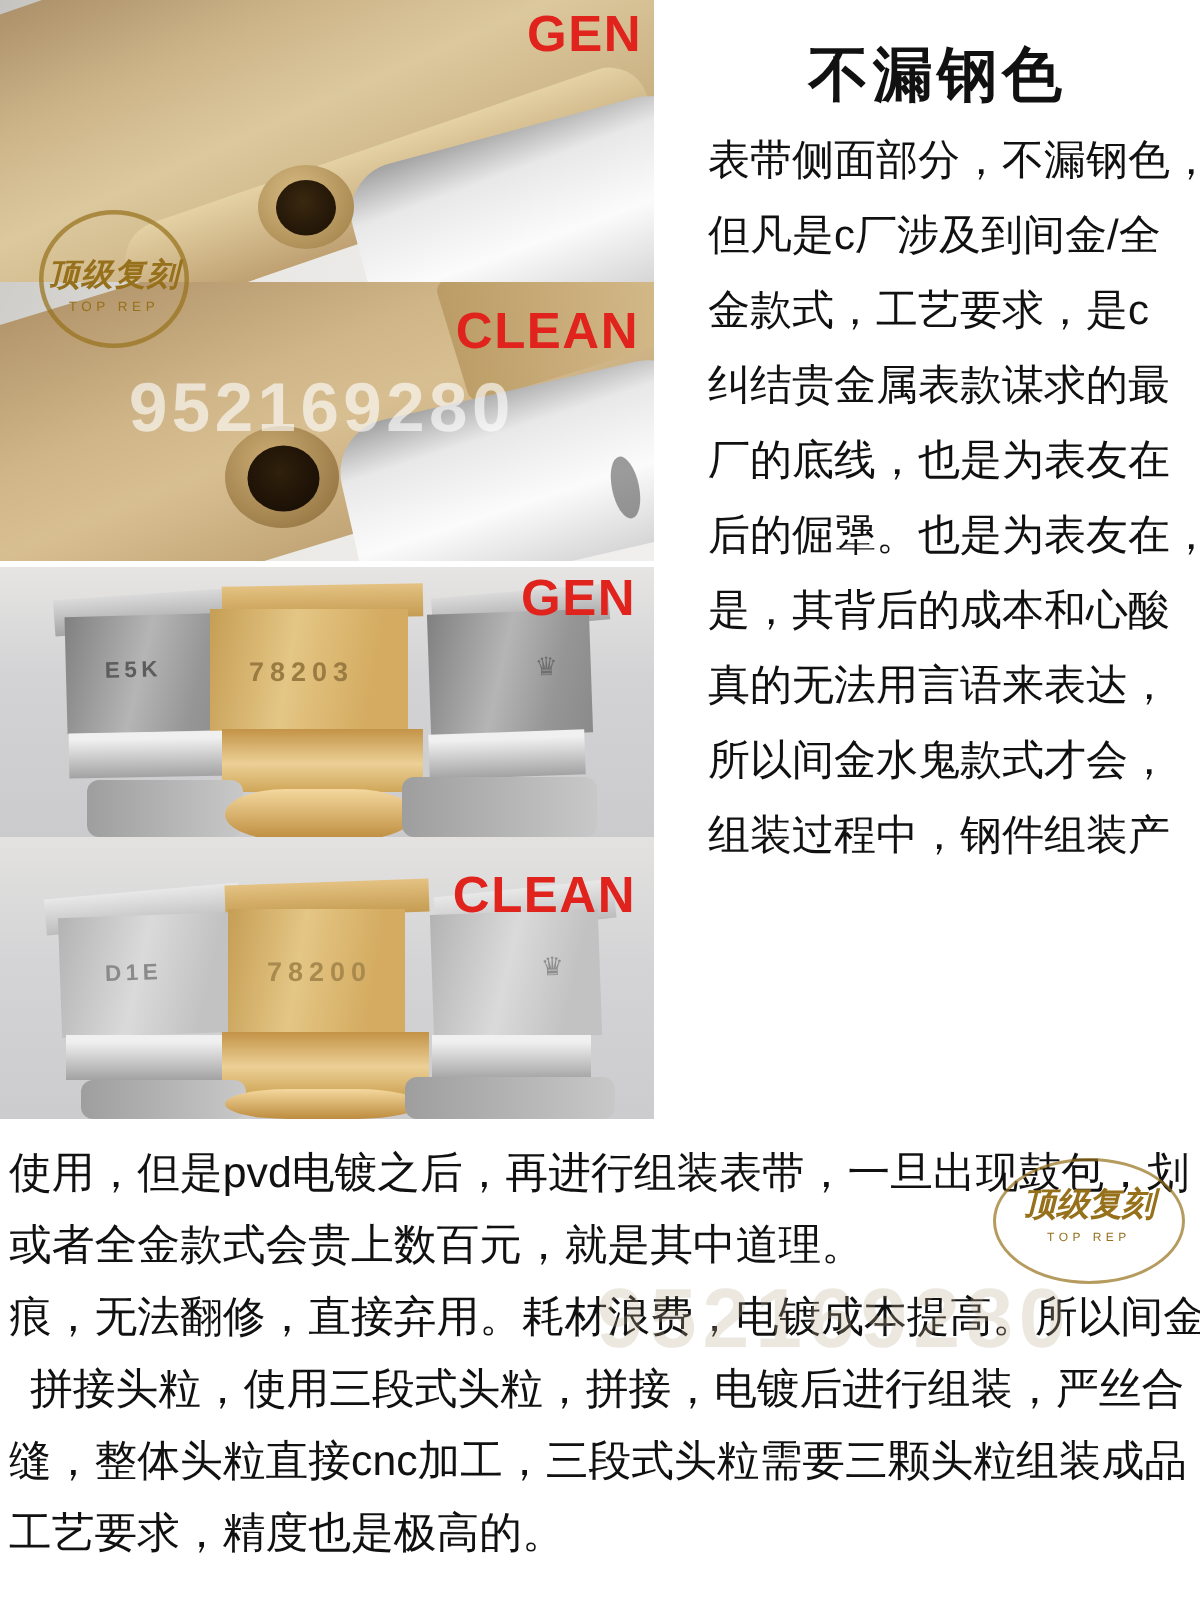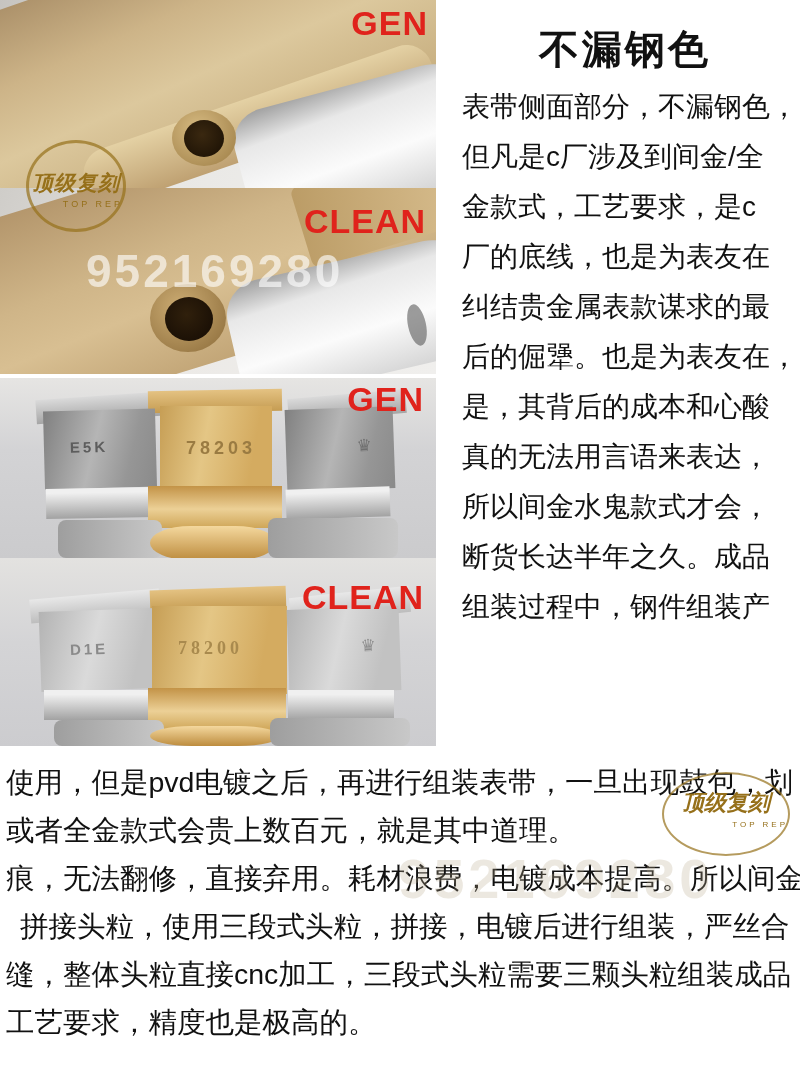--- a/index.html
+++ b/index.html
@@ -62,38 +62,38 @@
   .band-steel{background:linear-gradient(#f0f0f0 15%,#a2a2a2 100%);}
   .band-gold{background:linear-gradient(#c39347,#ecd096 55%,#cfa658);}
   .rail-steel{background:linear-gradient(90deg,#9e9e9e,#c8c8c8);border-radius:8px;}
   .link-gold{background:linear-gradient(#f4d89e,#bd8c3e);border-radius:45%/70%;}
 
   .engrave{font-weight:bold;letter-spacing:3px;}
   .p3-cap-l{left:36px;top:18px;width:124px;height:24px;transform:rotate(-4deg);}
   .p3-blk-l{left:44px;top:32px;width:112px;height:78px;transform:rotate(-1.5deg);}
   .p3-eng-l{left:26px;top:28px;font-size:15px;color:#5d5d5d;}
   .p3-cap-g{left:148px;top:12px;width:134px;height:22px;transform:rotate(-1deg);}
-  .p3-blk-g{left:160px;top:28px;width:112px;height:88px;}
+  .p3-blk-g{left:140px;top:28px;width:132px;height:88px;}
   .p3-eng-g{left:26px;top:32px;font-size:18px;color:#9a7b42;letter-spacing:4px;}
   .p3-cap-r{left:288px;top:16px;width:118px;height:24px;transform:rotate(-5deg);}
   .p3-blk-r{left:286px;top:30px;width:108px;height:82px;transform:rotate(-2deg);}
   .crown{font-size:17px;color:#6f6f6f;font-family:"DejaVu Sans",sans-serif;}
   .p3-crown{right:22px;top:28px;}
   .p3-band-l{left:46px;top:110px;width:108px;height:30px;transform:rotate(-1deg);}
   .p3-band-g{left:148px;top:108px;width:134px;height:42px;}
   .p3-band-r{left:286px;top:110px;width:104px;height:30px;transform:rotate(-2deg);}
   .p3-rail-l{left:58px;top:142px;width:104px;height:38px;}
   .p3-link-g{left:150px;top:148px;width:126px;height:34px;}
   .p3-rail-r{left:268px;top:140px;width:130px;height:40px;}
 
   .p4-cap-l{left:30px;top:36px;width:130px;height:24px;transform:rotate(-5deg);}
   .p4-blk-l{left:40px;top:52px;width:118px;height:80px;transform:rotate(-2deg);}
   .p4-eng-l{left:30px;top:30px;font-size:15px;color:#8a8a8a;}
   .p4-cap-g{left:150px;top:30px;width:136px;height:22px;transform:rotate(-2deg);}
-  .p4-blk-g{left:152px;top:48px;width:135px;height:88px;font-family:Liberation Serif, serif;}
+  .p4-blk-g{left:152px;top:48px;width:118px;height:88px;}
   .p4-eng-g{left:26px;top:32px;font-size:18px;color:#a98a4e;letter-spacing:4px;}
   .p4-cap-r{left:290px;top:34px;width:120px;height:26px;transform:rotate(-6deg);}
   .p4-blk-r{left:288px;top:50px;width:112px;height:84px;transform:rotate(-2deg);}
   .p4-crown{right:24px;top:28px;color:#8d8d8d;}
   .p4-band-l{left:44px;top:132px;width:110px;height:30px;}
   .p4-band-g{left:148px;top:130px;width:138px;height:42px;}
   .p4-band-r{left:288px;top:132px;width:106px;height:30px;}
   .p4-rail-l{left:54px;top:162px;width:110px;height:26px;}
   .p4-link-g{left:150px;top:168px;width:130px;height:20px;}
   .p4-rail-r{left:270px;top:160px;width:140px;height:28px;}
@@ -104,38 +104,38 @@
   .lbl-p1{right:8px;top:4px;}
   .lbl-p2{right:10px;top:14px;}
   .lbl-p3{right:12px;top:2px;}
   .lbl-p4{right:12px;top:20px;}
 
   
   .wm-logo{border:3px solid rgba(150,112,26,.7);border-radius:50%;text-align:center;
            pointer-events:none;}
   .wm-logo .cn{position:absolute;left:0;right:0;font-family:"DejaVu Serif",serif;
            font-style:italic;font-weight:bold;color:#96701a;white-space:nowrap;}
-  .wm-logo .en{position:absolute;left:0;right:0;color:#96701a;letter-spacing:3px;text-align:right;}
+  .wm-logo .en{position:absolute;left:0;right:0;color:#96701a;letter-spacing:3px;}
   .wm-logo-top{left:26px;top:140px;width:100px;height:92px;}
   .wm-logo-top .cn{top:26px;font-size:21px;letter-spacing:1px;}
   .wm-logo-top .en{top:56px;font-size:9px;}
   .wm-logo-bottom{left:662px;top:772px;width:128px;height:84px;border-width:2.5px;}
   .wm-logo-bottom .cn{top:14px;font-size:22px;}
   .wm-logo-bottom .en{top:46px;font-size:8px;}
   .wm-phone{left:86px;top:56px;font-size:46px;font-weight:bold;letter-spacing:3px;
             color:rgba(255,255,255,.62);}
   .wm-phone-bottom{left:398px;top:846px;font-size:56px;font-weight:bold;letter-spacing:4px;
             color:rgba(186,172,142,.28);}
 
   
   .article-title{left:452px;top:22px;width:346px;text-align:center;font-size:40px;
       font-weight:bold;letter-spacing:3px;white-space:nowrap;}
   .col-lines{left:462px;top:82px;width:336px;}
   .col-lines .line{position:static;display:block;font-size:28px;line-height:50px;
-      white-space:nowrap;}
+      white-space:nowrap;margin-left:10px;}
   .bottom-lines{left:6px;top:758px;width:794px;}
   .bottom-lines .bline{position:static;display:block;font-size:28.5px;line-height:48px;
       white-space:nowrap;}
   .bottom-lines .bline:nth-child(4){padding-left:14px;}
 </style>
 </head>
 <body>
 
 <div class="page">
 
@@ -209,27 +209,26 @@
     <div class="p4-link-g link-gold"></div>
     <div class="p4-rail-r rail-steel"></div>
     <div class="redlbl lbl-p4">CLEAN</div>
   </div>
 
   <div class="article-title">不漏钢色</div>
   <div class="col-lines">
     <div class="line">表带侧面部分，不漏钢色，</div>
     <div class="line">但凡是c厂涉及到间金/全</div>
     <div class="line">金款式，工艺要求，是c</div>
+    <div class="line">纠结贵金属表款谋求的最</div>
     <div class="line">厂的底线，也是为表友在</div>
-    <div class="line">纠结贵金属表款谋求的最</div>
     <div class="line">后的倔犟。也是为表友在，</div>
     <div class="line">是，其背后的成本和心酸</div>
     <div class="line">真的无法用言语来表达，</div>
     <div class="line">所以间金水鬼款式才会，</div>
-    <div class="line">断货长达半年之久。成品</div>
     <div class="line">组装过程中，钢件组装产</div>
   </div>
 
   <div class="bottom-lines">
     <div class="bline">使用，但是pvd电镀之后，再进行组装表带，一旦出现鼓包，划</div>
     <div class="bline">或者全金款式会贵上数百元，就是其中道理。</div>
     <div class="bline">痕，无法翻修，直接弃用。耗材浪费，电镀成本提高。所以间金</div>
     <div class="bline">拼接头粒，使用三段式头粒，拼接，电镀后进行组装，严丝合</div>
     <div class="bline">缝，整体头粒直接cnc加工，三段式头粒需要三颗头粒组装成品，</div>
     <div class="bline">工艺要求，精度也是极高的。</div>

